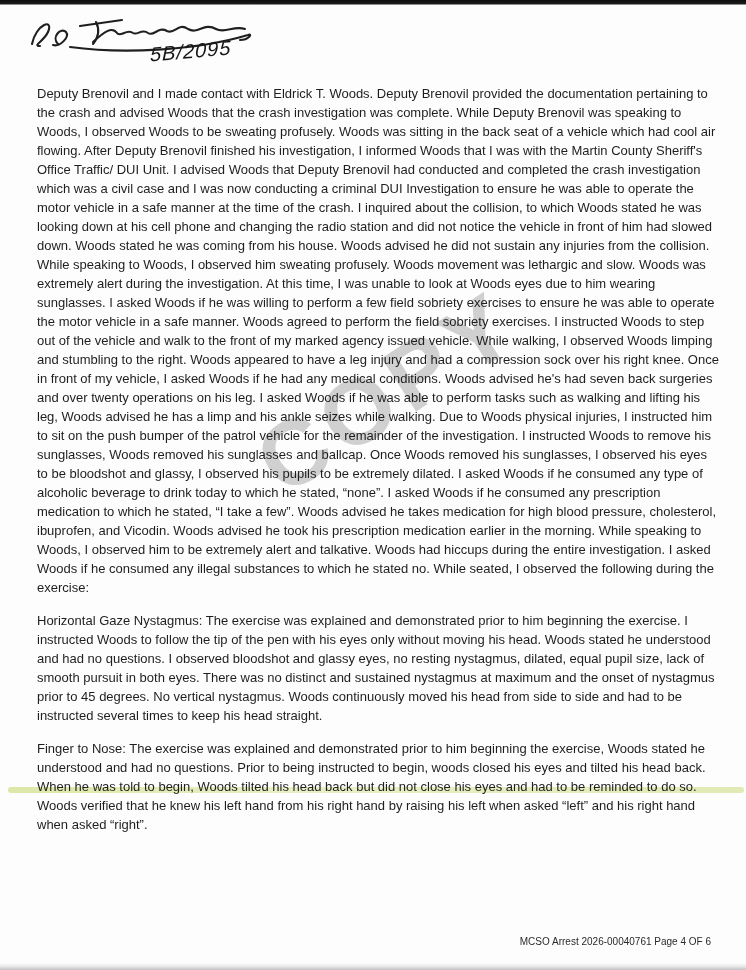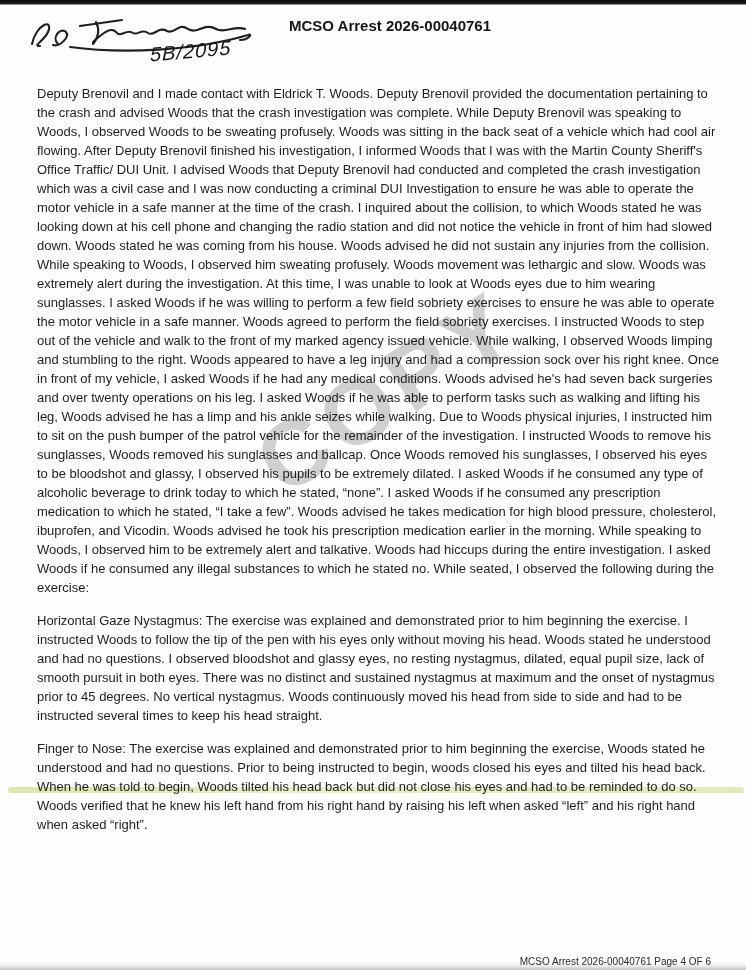--- a/index.html
+++ b/index.html
@@ -59,21 +59,20 @@
     position:absolute;left:37px;top:84px;width:683px;
     font-size:13px;line-height:19px;
     z-index:1;
     text-align:left;
   }
   .narrative p{margin:0 0 14px 0;}
   .page-footer{
     position:absolute;right:35px;top:936px;
     font-size:10px;color:#2a2a2a;
     z-index:1;
-    margin-top:20px;
   }
 </style>
 </head>
 <body>
 
 <div class="page">
 
   <div class="scan-band-top"></div>
 
   <div class="signature-wrap">
@@ -83,21 +82,20 @@
         <path d="M40 40 C 33 33, 43 23, 48 28 C 52 33, 42 43, 35 41"></path>
         <path d="M62 22 L 104 16"></path>
         <path d="M78 18 C 82 26, 80 34, 75 40"></path>
         <path d="M75 38 C 86 28, 94 22, 99 29 C 102 34, 109 24, 115 29 C 119 32, 124 24, 130 29 C 136 33, 140 22, 149 27 C 157 31, 160 18, 170 25 C 180 31, 186 18, 198 25 C 207 30, 216 21, 227 25"></path>
         <path d="M52 43 C 104 50, 176 47, 230 31 C 235 29, 231 36, 222 36"></path>
       </g>
     </svg>
     <span class="sig-date">5B/2095</span>
   </div>
 
-  <div class="doc-title">MCSO Arrest 2026-00040761</div>
 
 
   <div class="watermark">COPY</div>
 
   <div class="highlight-streak"></div>
 
   <main class="narrative">
     <p>Deputy Brenovil and I made contact with Eldrick T. Woods. Deputy Brenovil provided the documentation pertaining to the crash and advised Woods that the crash investigation was complete. While Deputy Brenovil was speaking to Woods, I observed Woods to be sweating profusely. Woods was sitting in the back seat of a vehicle which had cool air flowing. After Deputy Brenovil finished his investigation, I informed Woods that I was with the Martin County Sheriff's Office Traffic/ DUI Unit. I advised Woods that Deputy Brenovil had conducted and completed the crash investigation which was a civil case and I was now conducting a criminal DUI Investigation to ensure he was able to operate the motor vehicle in a safe manner at the time of the crash. I inquired about the collision, to which Woods stated he was looking down at his cell phone and changing the radio station and did not notice the vehicle in front of him had slowed down. Woods stated he was coming from his house. Woods advised he did not sustain any injuries from the collision. While speaking to Woods, I observed him sweating profusely. Woods movement was lethargic and slow. Woods was extremely alert during the investigation. At this time, I was unable to look at Woods eyes due to him wearing sunglasses. I asked Woods if he was willing to perform a few field sobriety exercises to ensure he was able to operate the motor vehicle in a safe manner. Woods agreed to perform the field sobriety exercises. I instructed Woods to step out of the vehicle and walk to the front of my marked agency issued vehicle. While walking, I observed Woods limping and stumbling to the right. Woods appeared to have a leg injury and had a compression sock over his right knee. Once in front of my vehicle, I asked Woods if he had any medical conditions. Woods advised he's had seven back surgeries and over twenty operations on his leg. I asked Woods if he was able to perform tasks such as walking and lifting his leg, Woods advised he has a limp and his ankle seizes while walking. Due to Woods physical injuries, I instructed him to sit on the push bumper of the patrol vehicle for the remainder of the investigation. I instructed Woods to remove his sunglasses, Woods removed his sunglasses and ballcap. Once Woods removed his sunglasses, I observed his eyes to be bloodshot and glassy, I observed his pupils to be extremely dilated. I asked Woods if he consumed any type of alcoholic beverage to drink today to which he stated, “none”. I asked Woods if he consumed any prescription medication to which he stated, “I take a few”. Woods advised he takes medication for high blood pressure, cholesterol, ibuprofen, and Vicodin. Woods advised he took his prescription medication earlier in the morning. While speaking to Woods, I observed him to be extremely alert and talkative. Woods had hiccups during the entire investigation. I asked Woods if he consumed any illegal substances to which he stated no. While seated, I observed the following during the exercise:</p>
     <p>Horizontal Gaze Nystagmus: The exercise was explained and demonstrated prior to him beginning the exercise. I instructed Woods to follow the tip of the pen with his eyes only without moving his head. Woods stated he understood and had no questions. I observed bloodshot and glassy eyes, no resting nystagmus, dilated, equal pupil size, lack of smooth pursuit in both eyes. There was no distinct and sustained nystagmus at maximum and the onset of nystagmus prior to 45 degrees. No vertical nystagmus. Woods continuously moved his head from side to side and had to be instructed several times to keep his head straight.</p>
     <p>Finger to Nose: The exercise was explained and demonstrated prior to him beginning the exercise, Woods stated he understood and had no questions. Prior to being instructed to begin, woods closed his eyes and tilted his head back. When he was told to begin, Woods tilted his head back but did not close his eyes and had to be reminded to do so. Woods verified that he knew his left hand from his right hand by raising his left when asked “left” and his right hand when asked “right”.</p>

